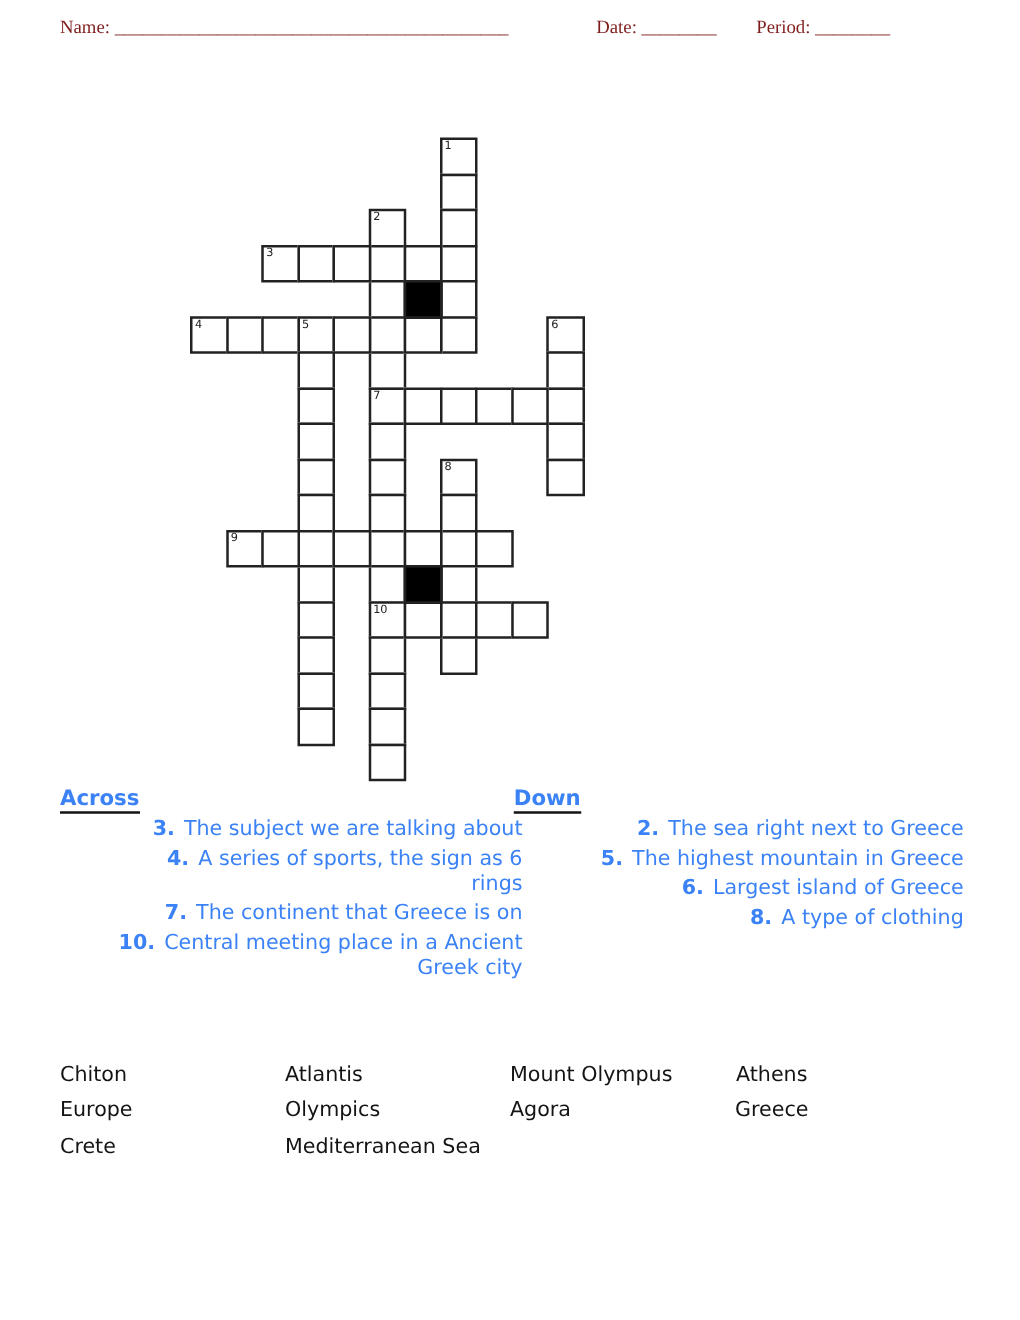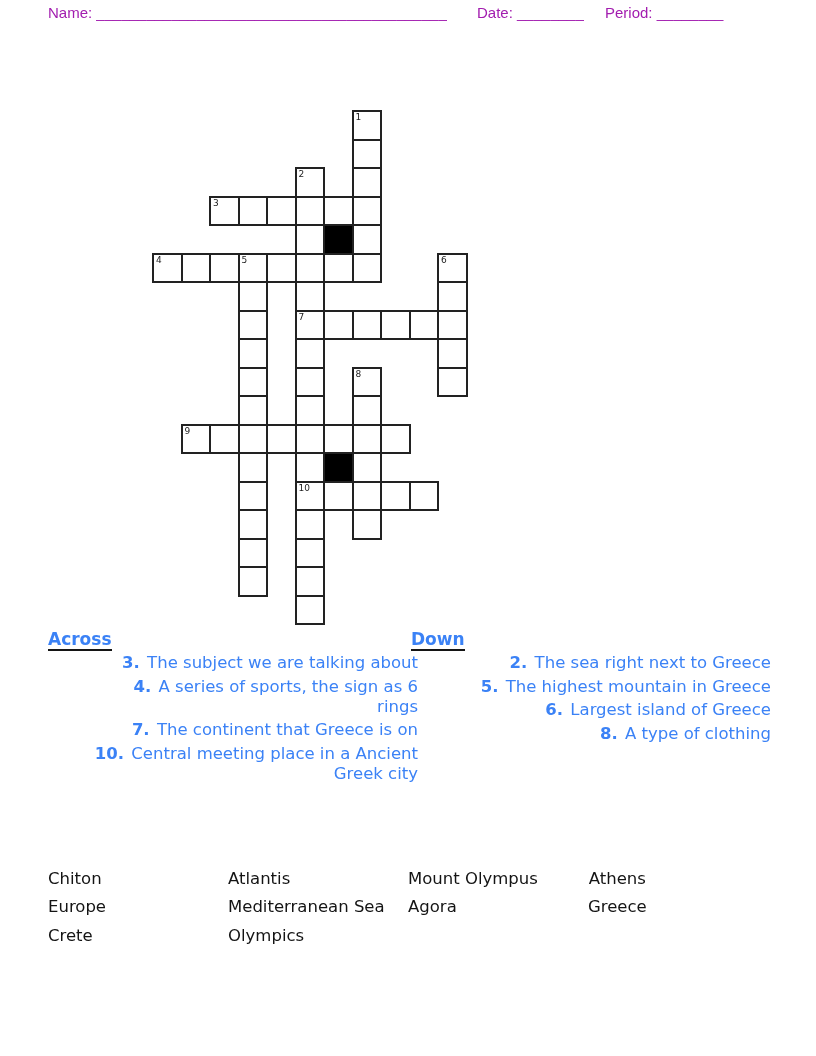--- a/index.html
+++ b/index.html
@@ -1,21 +1,21 @@
 <!DOCTYPE html>
 <html><head>
 <meta charset="utf-8">
 <style>
   html,body{margin:0;padding:0;background:#fff;}
   .page{position:relative;width:816px;height:1056px;background:#ffffff;overflow:hidden;
         font-family:"DejaVu Sans",sans-serif;color:#111;}
 
   
-  .hdr-field{position:absolute;top:4px;font-family:Liberation Sans, sans-serif;
-             font-size:15px;color:#a21caf;white-space:nowrap;}
+  .hdr-field{position:absolute;top:14px;font-family:Liberation Serif, serif;
+             font-size:15px;color:#7f1d1d;white-space:nowrap;}
   #name-field{left:48px;}
   #date-field{left:477px;}
   #period-field{left:605px;}
   .hdr-line{letter-spacing:0px;}
 
   
   .title{position:absolute;top:33px;left:0;width:100%;text-align:center;
          font-size:45px;letter-spacing:-1px;color:#0d0d0d;}
 
   
@@ -29,21 +29,21 @@
   .clue-block{position:absolute;top:629px;font-size:16.5px;line-height:20px;color:#3b82f6;}
   #across-block{left:48px;width:370px;}
   #down-block{left:411px;width:360px;}
   .sec-title{font-weight:bold;font-size:17px;margin:0 0 4px 0;}
   .sec-title span{border-bottom:2px solid #141414;padding-bottom:0px;}
   .clue{margin:0 0 3.5px 0;white-space:nowrap;text-align:right;}
   .clue b{margin-right:2px;}
 
   
   #wordbank{position:absolute;left:48px;top:846px;font-size:16.5px;color:#141414;}
-  .wb-cols{display:flex;margin-top:19px;}
+  .wb-cols{display:flex;margin-top:0;}
   .wb-col{width:180px;display:flex;flex-direction:column;}
   .wb-col:last-child{width:auto;text-align:center;}
   .wb-item{line-height:28.3px;height:28.3px;white-space:nowrap;}
 </style>
 </head>
 <body>
 
 <div class="page">
 
   <div class="hdr-field" id="name-field">
@@ -177,22 +177,22 @@
 
   <div id="wordbank">
     <div class="wb-cols" id="wb-cols">
         <div class="wb-col">
           <span class="wb-item">Chiton</span>
           <span class="wb-item">Europe</span>
           <span class="wb-item">Crete</span>
         </div>
         <div class="wb-col">
           <span class="wb-item">Atlantis</span>
+          <span class="wb-item">Olympics</span>
           <span class="wb-item">Mediterranean Sea</span>
-          <span class="wb-item">Olympics</span>
         </div>
         <div class="wb-col">
           <span class="wb-item">Mount Olympus</span>
           <span class="wb-item">Agora</span>
         </div>
         <div class="wb-col">
           <span class="wb-item">Athens</span>
           <span class="wb-item">Greece</span>
         </div>
       </div>

